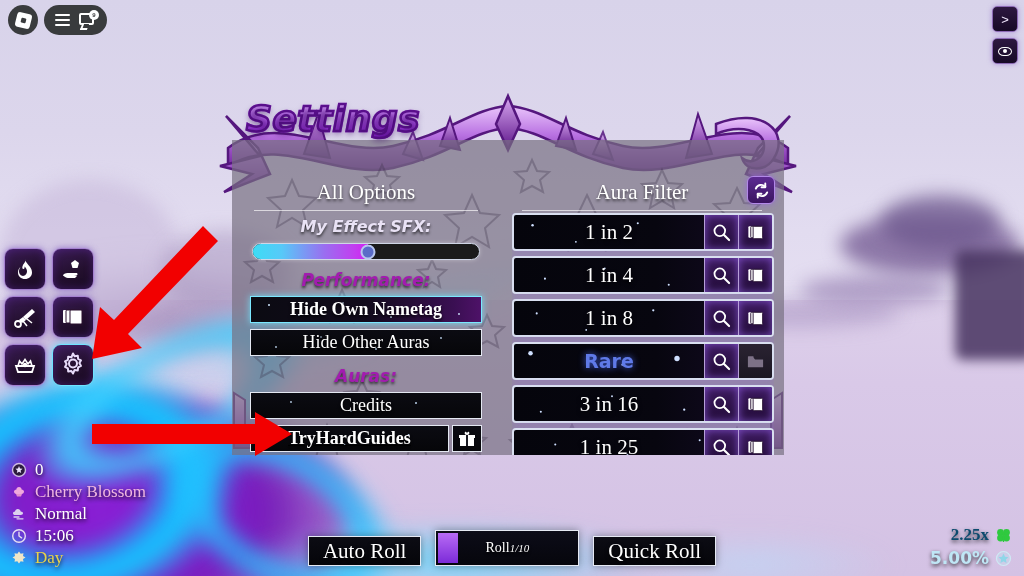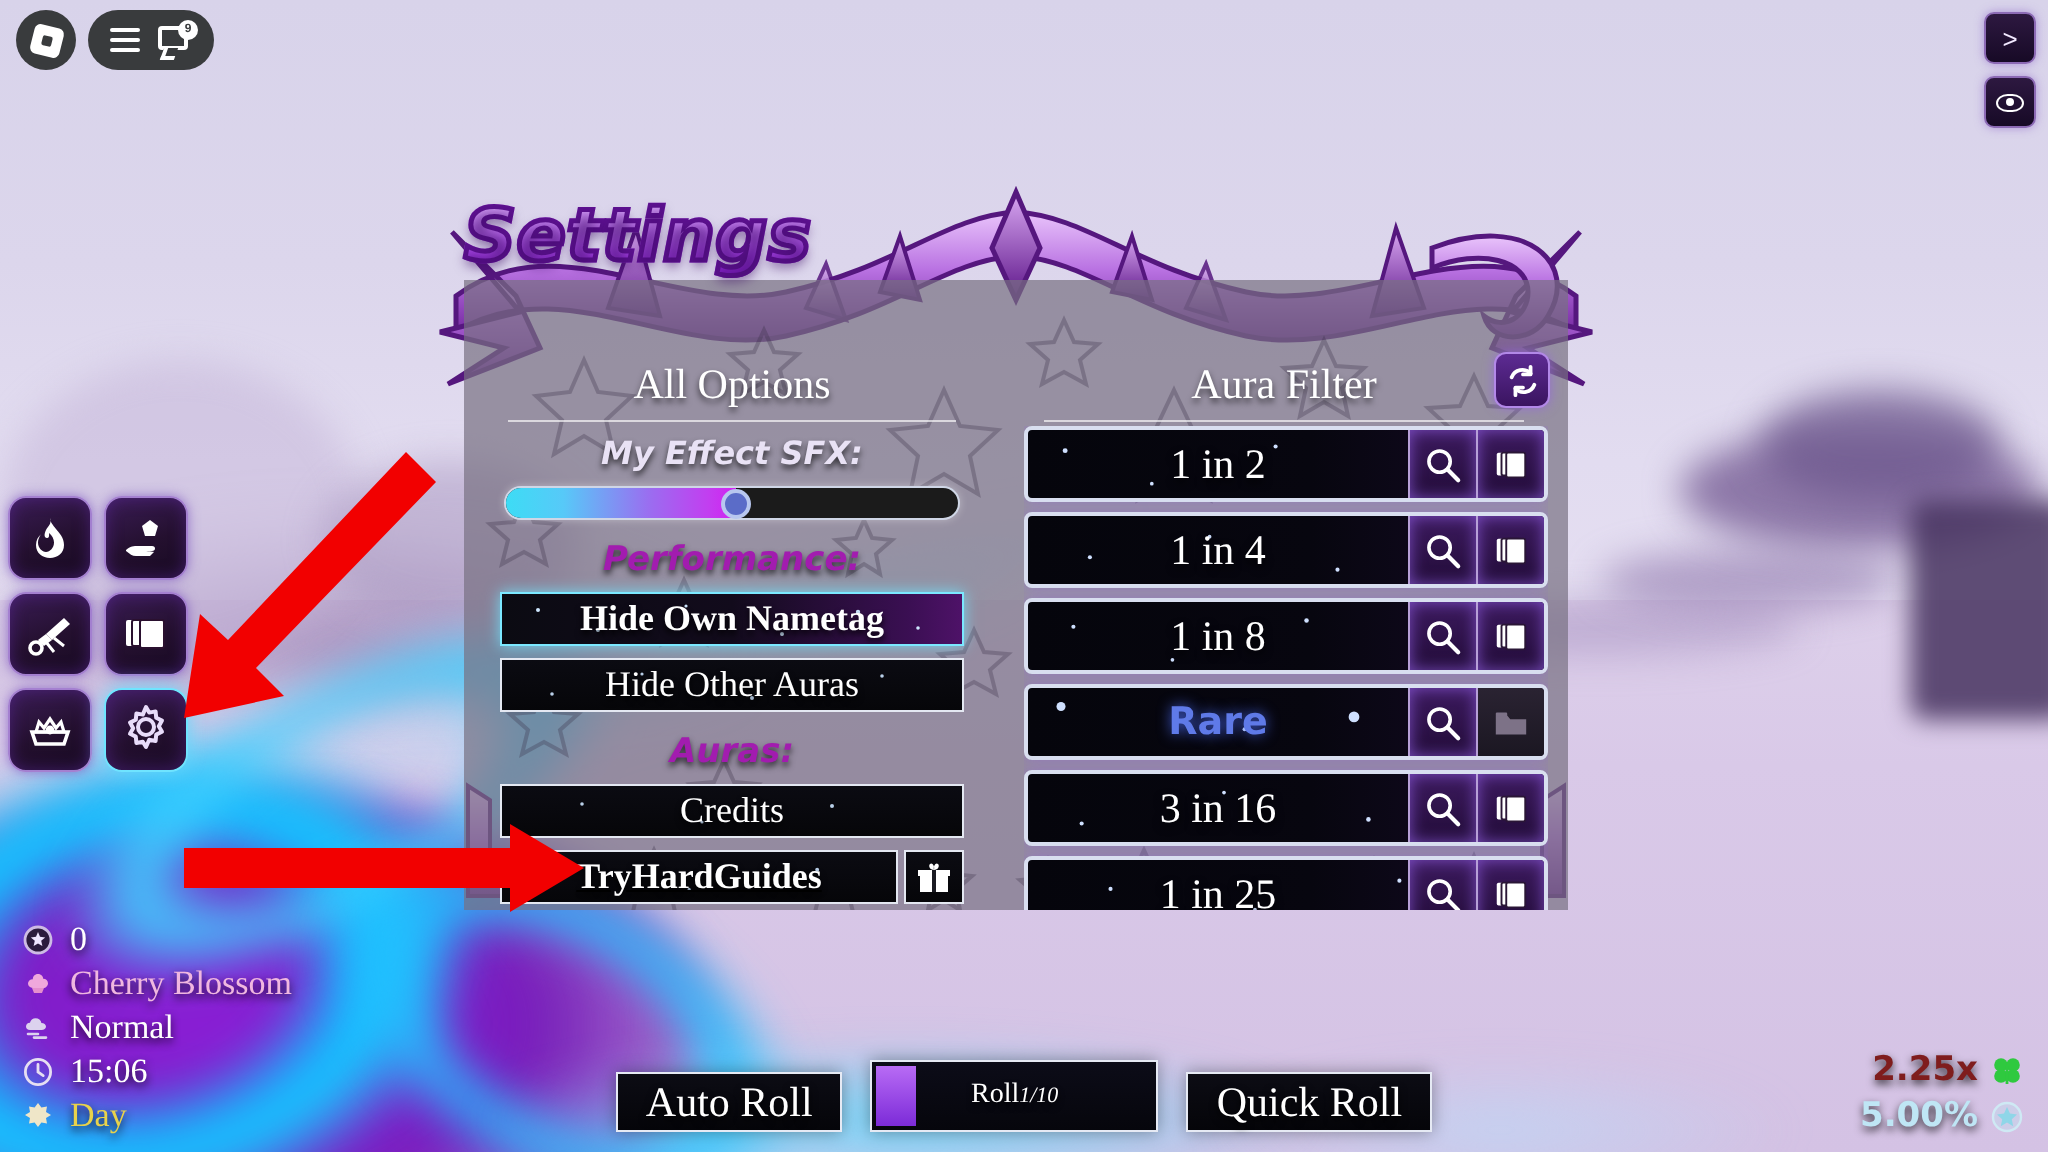--- a/index.html
+++ b/index.html
@@ -146,21 +146,21 @@
     position: absolute; left: 232px; top: 140px; width: 552px; height: 315px;
     background: rgba(120,112,130,.70);
     z-index: 30;
   }
   .panel-stars { position: absolute; inset: 0; overflow: hidden; pointer-events: none; }
   .panel-frame {
     position: absolute; left: 218px; top: 88px; width: 580px; height: 385px; z-index: 29;
     pointer-events: none;
   }
   #title-text {
-    position: absolute; left: 232px; top: 98px; z-index: 34;
+    position: absolute; left: 246px; top: 98px; z-index: 34;
     font-family: "DejaVu Sans", sans-serif;
     font-weight: bold; font-style: italic; font-size: 36px;
     letter-spacing: .5px;
     background: linear-gradient(180deg,#e4b8ff 0%, #c27bf0 35%, #a13fe0 70%, #7a16c0 100%);
     -webkit-background-clip: text; background-clip: text; color: transparent;
     -webkit-text-stroke: 2.5px #5d1190;
     paint-order: stroke fill;
     text-shadow: 0 3px 6px rgba(60,10,100,.6);
   }
 
@@ -305,21 +305,21 @@
   }
   .c-white { color: #fff; } .c-pink { color: #f0b7e0; } .c-gold { color: #e8d24b; }
 
   
   #hud-right { position: absolute; right: 12px; bottom: 8px; z-index: 36; display: flex; flex-direction: column; align-items: flex-end; gap: 3px; }
   .hr-row { display: flex; align-items: center; gap: 6px; }
   .hr-txt {
     font-family: "DejaVu Sans", sans-serif; font-weight: bold; font-size: 17px;
     text-shadow: 0 2px 4px rgba(0,0,0,.75);
   }
-  .c-green { color: #7f1d1d; }
+  .c-green { color: #0c4a6e; font-family: Liberation Serif, serif; }
   .c-ice { color: #bfe6f5; }
 
   
   #arrows { position: absolute; inset: 0; z-index: 60; pointer-events: none; }
 </style>
 </head>
 <body>
 
 <div id="scene">
   <div class="sky"></div>

